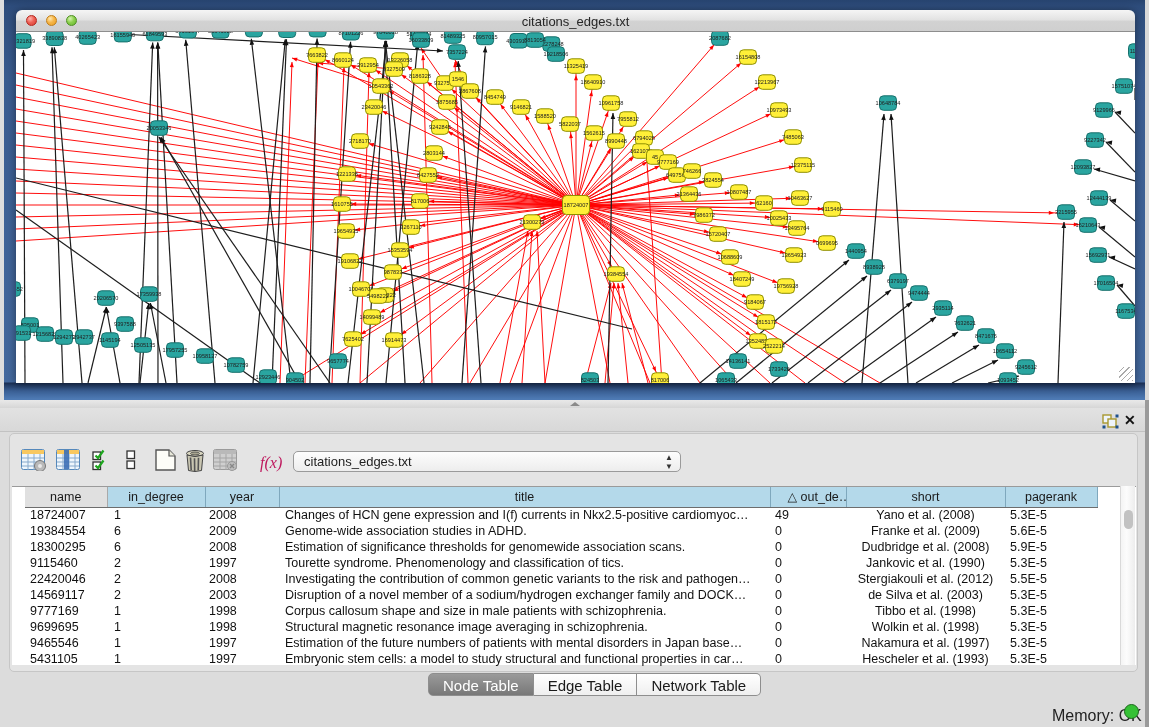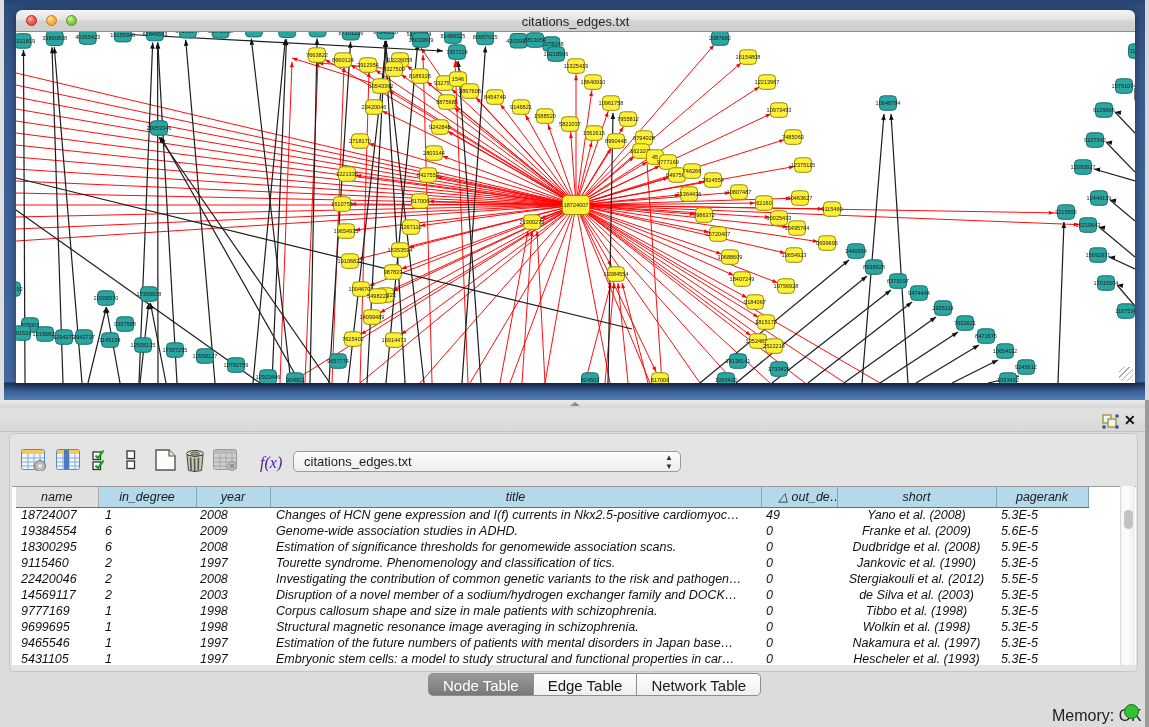--- a/index.html
+++ b/index.html
@@ -28,26 +28,26 @@
   border-left:5px solid transparent; border-right:5px solid transparent; border-bottom:4px solid #8a8a8a; }
 #tphead { position:absolute; left:0; top:8px; width:1149px; height:24px;
   background:linear-gradient(#e2e2e2,#d8d8d8); border-bottom:1px solid #c2c2c2;}
 #tphead .lbl { position:absolute; left:9px; top:5px; font-size:12px; color:#222;margin-top:45px; }
 #tpfloat { position:absolute; left:1102px; top:6px; }
 #tpclose { position:absolute; left:1124px; top:4px; font-size:14px; font-weight:bold; color:#111; }
 #container { position:absolute; left:9px; top:33px; width:1129px; height:239px; background:#e4e4e4;
   border:1px solid #c6c6c6; border-radius:5px; }
 #toolbar { position:absolute; left:4px; top:13px; width:1120px; height:36px; }
 #toolbar svg { position:absolute; top:2px; }
-#fx { position:absolute; left:246px; top:7px; font-family:"Liberation Serif", serif; font-style:italic; font-size:16px; color:#4c1d95; }
+#fx { position:absolute; left:246px; top:7px; font-family:"Liberation Serif", serif; font-style:italic; font-size:16px; color:#be185d; }
 #combo { position:absolute; left:279px; top:4px; width:388px; height:21px; background:linear-gradient(#fdfdfd,#ededed);
   border:1px solid #9a9a9a; border-radius:5px; font-size:13px; color:#222; padding:2px 0 0 10px; }
 #combo .steppers { position:absolute; right:7px; top:1px; font-size:8px; color:#333; line-height:9px; }
 #tablewrap { position:absolute; left:2px; top:52px; width:1124px; height:179px; background:#fff; border-top:1px solid #9a9a9a; }
-table.dt { border-collapse:collapse; table-layout:fixed; width:1072px; font-size:12.5px; color:#111; margin-left:4px;font-style:italic; }
+table.dt { border-collapse:collapse; table-layout:fixed; width:1072px; font-size:12.5px; color:#111; margin-left:13px; }
 table.dt th { height:20px; font-weight:normal; font-size:12.5px; color:#1a1a1a;
   background:#b4d9ea; border-right:1px solid #7fa8bd; border-bottom:1px solid #6d6d6d; overflow:hidden; white-space:nowrap;}
 table.dt th.gray { background:#e0e0e0; border-right:1px solid #a9a9a9; }
 table.dt td { height:16px; padding:0 0 0 6px; overflow:hidden; white-space:nowrap; }
 table.dt td:nth-child(1){padding-left:5px} table.dt td:nth-child(2){padding-left:7px}
 table.dt td:nth-child(3){padding-left:4px} table.dt td:nth-child(5){padding-left:6px}
 table.dt td:nth-child(7){padding-left:3px}
 table.dt td.ctr { text-align:center; padding:0; }
 #vscroll { position:absolute; right:2px; top:52px; width:15px; height:179px; background:linear-gradient(90deg,#f4f4f4,#fcfcfc 40%,#ededed); border-left:1px solid #d9d9d9;}
 #vscroll .thumb { position:absolute; left:3px; top:24px; width:9px; height:19px; border-radius:5px; background:#c2c2c2; }

